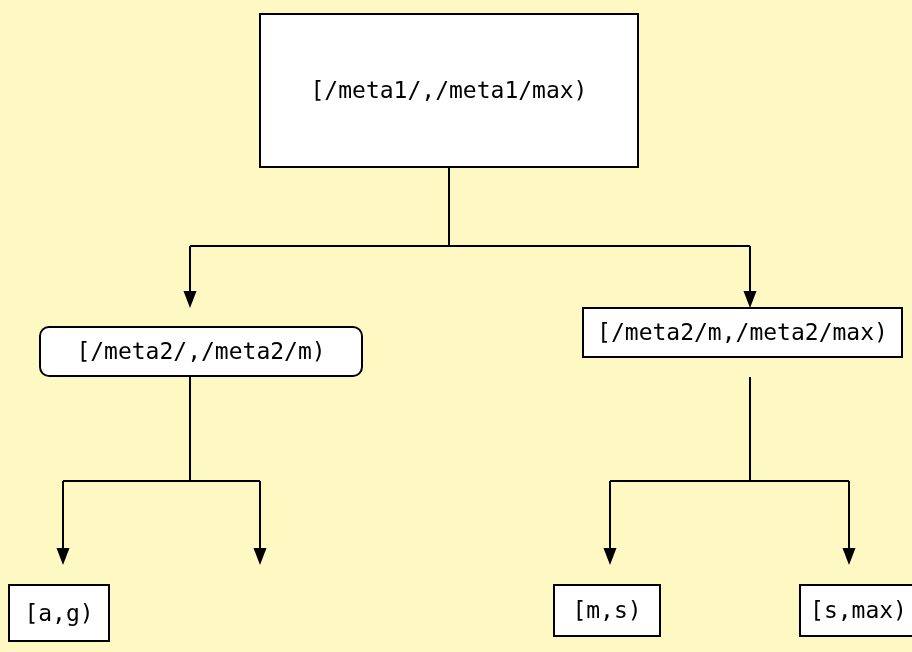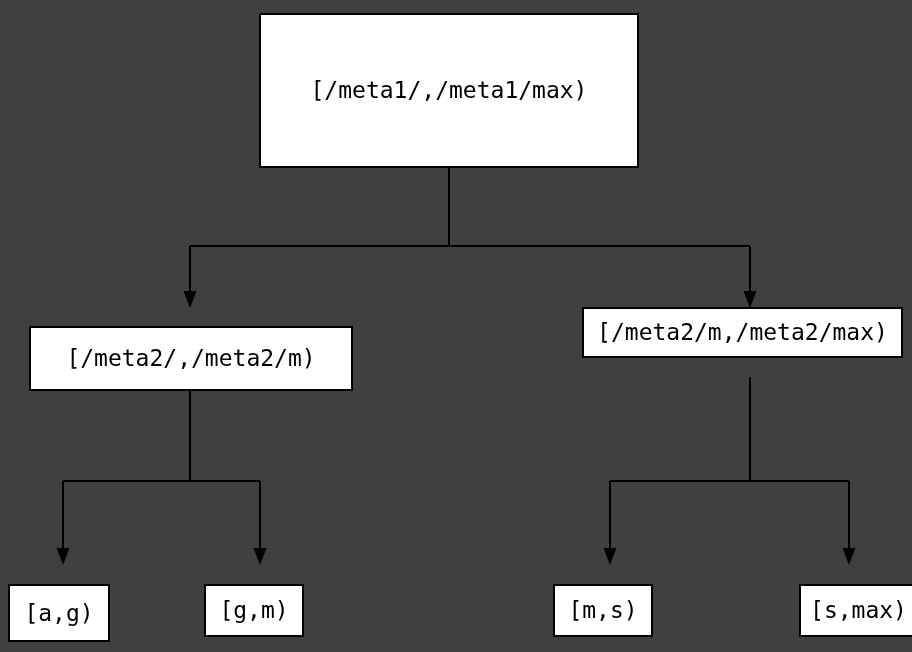--- a/index.html
+++ b/index.html
@@ -4,21 +4,21 @@
 <style>
   html, body {
     margin: 0;
     padding: 0;
     background: #ffffff;
   }
   .canvas {
     position: relative;
     width: 912px;
     height: 652px;
-    background: #404040;
+    background: #fef9c3;
     font-family: "DejaVu Sans Mono", "Liberation Mono", monospace;
     overflow: hidden;
   }
   .edges-layer {
     position: absolute;
     left: 0;
     top: 0;
     width: 912px;
     height: 652px;
     pointer-events: none;
@@ -39,25 +39,25 @@
     background: #ffffff;
     color: #000000;
     display: flex;
     align-items: center;
     justify-content: center;
     font-size: 23px;
     line-height: 1;
     white-space: nowrap;
   }
   .node-root  { left: 259px; top: 13px;  width: 380px; height: 155px; }
-  .node-left  { left: 29px;  top: 326px; width: 324px; height: 65px; }
+  .node-left  { left: 39px;  top: 326px; width: 324px; height: 51px; border-radius: 10px; }
   .node-right { left: 582px; top: 307px; width: 321px; height: 51px; }
   .node-leaf-ag   { left: 8px;   top: 584px; width: 102px; height: 58px; }
   .node-leaf-gm   { left: 204px; top: 584px; width: 100px; height: 53px; }
-  .node-leaf-ms   { left: 553px; top: 584px; width: 100px; height: 53px; }
+  .node-leaf-ms   { left: 553px; top: 584px; width: 108px; height: 53px; }
   .node-leaf-smax { left: 799px; top: 584px; width: 119px; height: 53px; }
 </style>
 </head>
 <body>
 
 <div class="canvas">
 
   <svg class="edges-layer" width="912" height="652" viewBox="0 0 912 652" xmlns="http://www.w3.org/2000/svg">
 
     <path d="M449 168 V246" stroke="#000000"></path>
@@ -91,23 +91,20 @@
   </div>
 
   <div class="node node-right">
     <span>[/meta2/m,/meta2/max)</span>
   </div>
 
   <div class="node node-leaf-ag">
     <span>[a,g)</span>
   </div>
 
-  <div class="node node-leaf-gm">
-    <span>[g,m)</span>
-  </div>
 
   <div class="node node-leaf-ms">
     <span>[m,s)</span>
   </div>
 
   <div class="node node-leaf-smax">
     <span>[s,max)</span>
   </div>
 
 </div>

